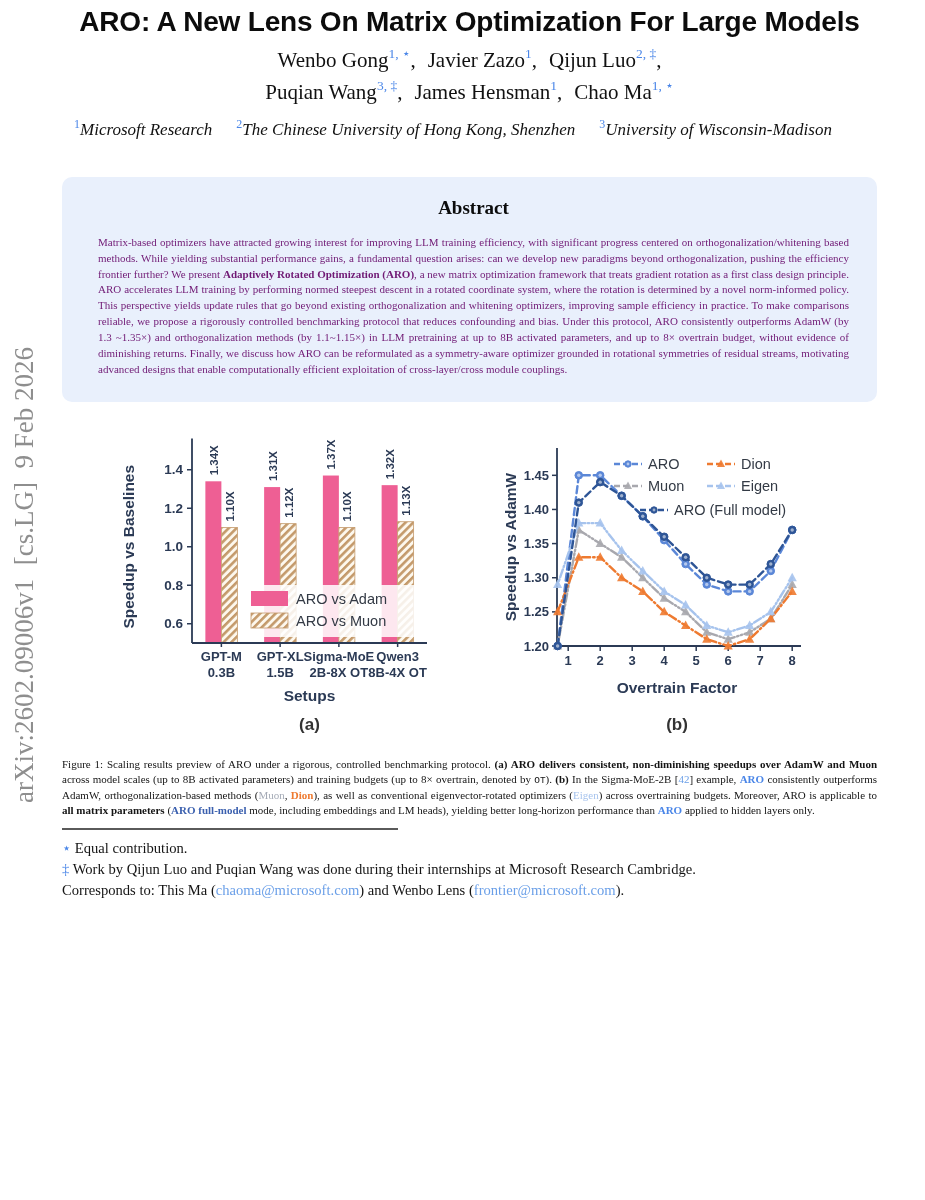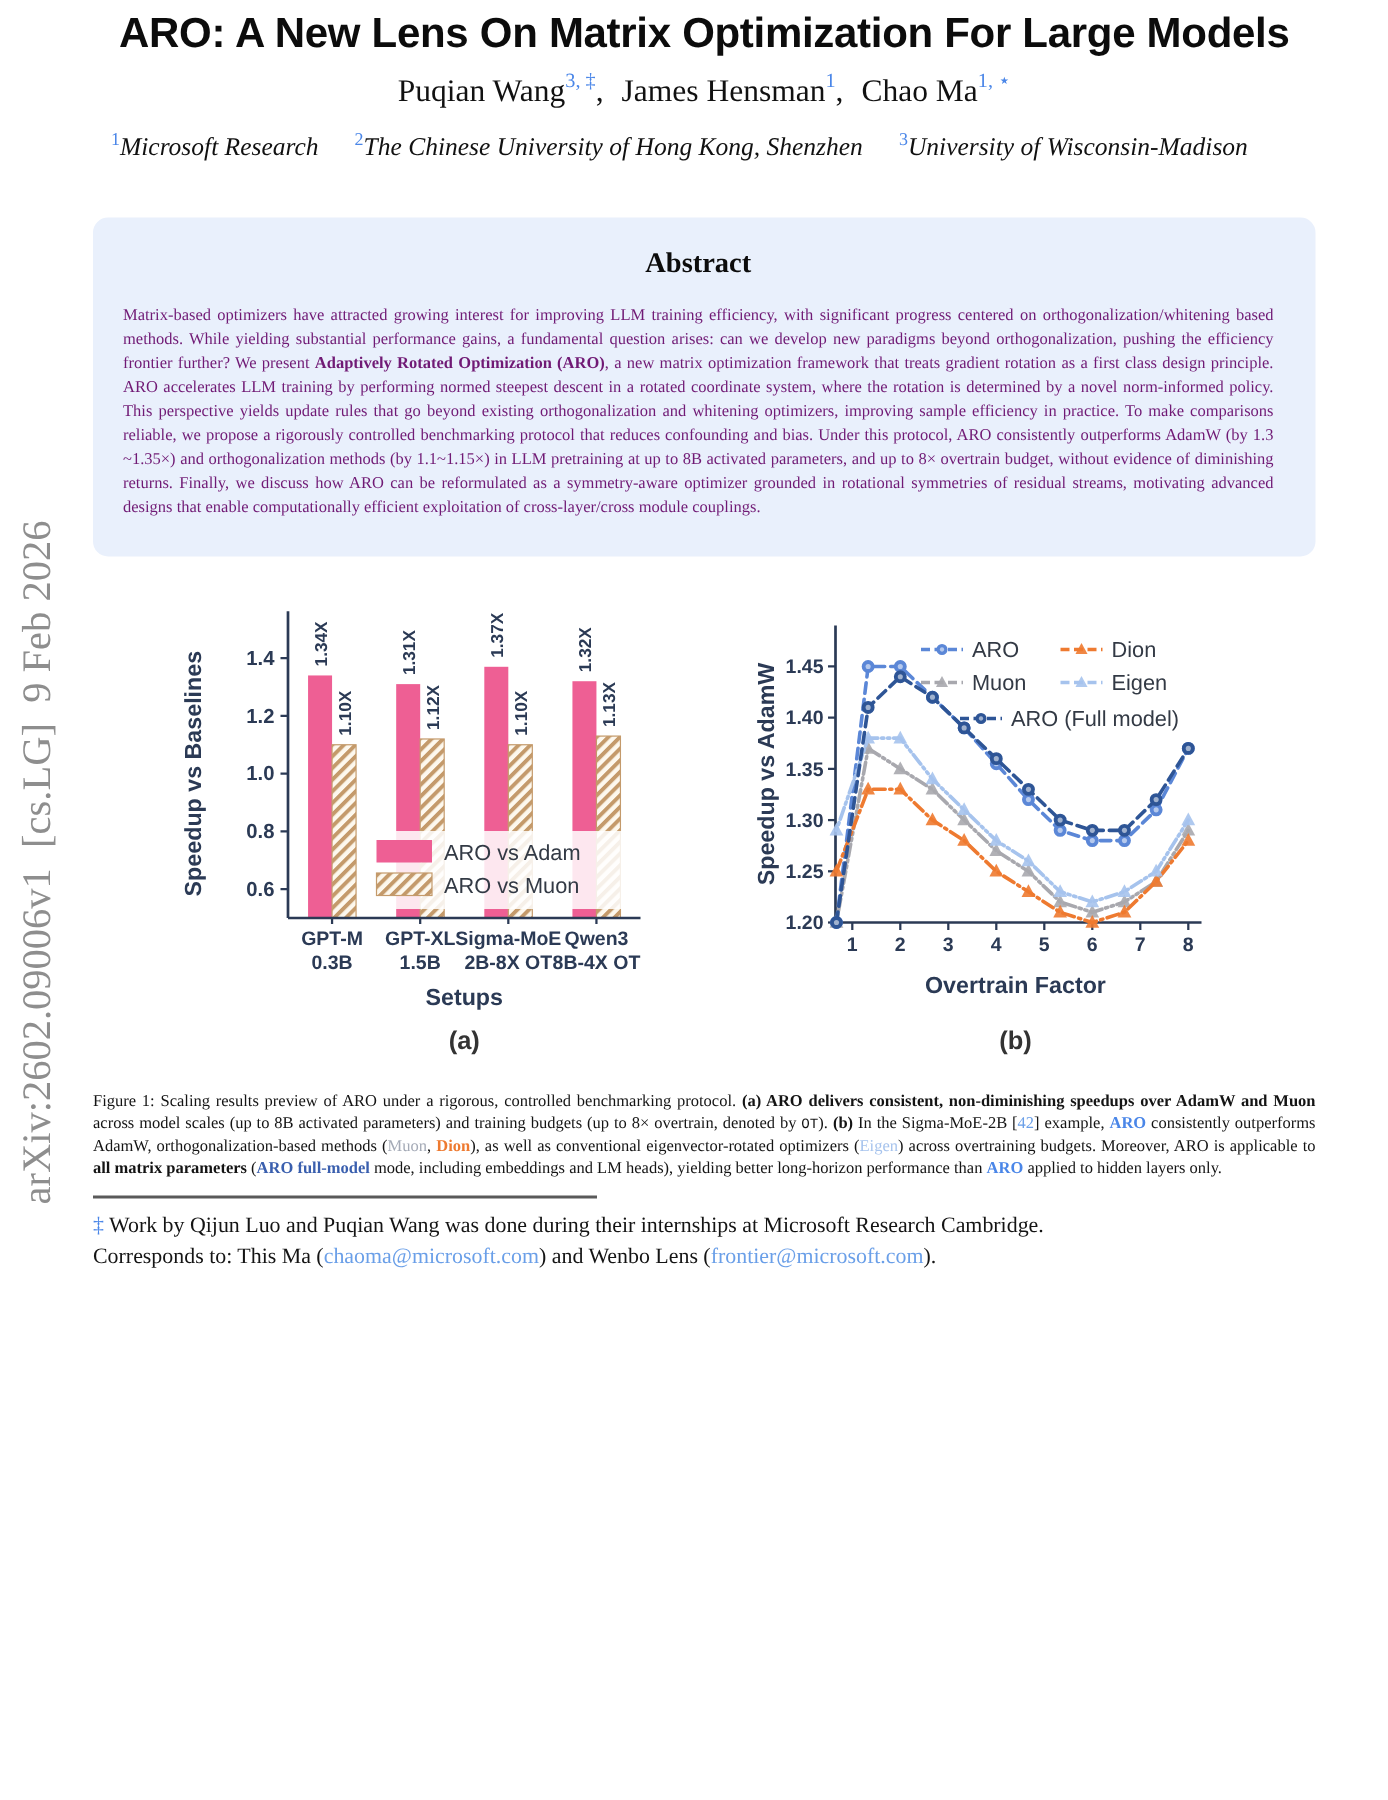--- a/index.html
+++ b/index.html
@@ -21,21 +21,21 @@
     font-weight:800;font-size:28px;letter-spacing:-0.2px;color:#0c0c0c;
   }
   .authors{margin-top:7px;text-align:center;font-size:21px;line-height:1.5;color:#111;}
   .author{margin:0 6px;}
   .author sup{color:#4a86e8;font-size:13.5px;position:relative;top:-1px;}
   .affiliations{margin-top:9px;text-align:left;font-size:17px;color:#111;}
   .affil{font-style:italic;margin:0 12px;}
   .affil sup{color:#4a86e8;font-style:normal;font-size:12px;}
   .abstract-box{
     margin-top:37px;background:#e9f0fc;border-radius:10px;
-    padding:20px 28px 24px 20px;
+    padding:20px 28px 24px 36px;
   }
   .abstract-heading{text-align:center;font-weight:bold;font-size:19px;margin-bottom:16px;color:#0c0c0c;}
   .abstract-text{font-size:11px;line-height:1.45;text-align:justify;color:#701a75;}
   .figure-row{margin-top:26px;display:flex;gap:55px;padding-left:55px;align-items:flex-start;}
   .figure-caption{margin-top:13px;font-size:11px;line-height:1.37;text-align:justify;color:#141414;}
   .footnote-area{margin-top:10px;}
   .footnote-rule{width:336px;border-top:2px solid #5a5a5a;margin-bottom:8px;}
   .footnote{font-size:14.6px;line-height:1.42;color:#141414;}
   .footnote .fsym{color:#4a86e8;}
   
@@ -52,20 +52,21 @@
 </style>
 </head>
 <body>
 
 <div class="arxiv-banner">arXiv:2602.09006v1  [cs.LG]  9 Feb 2026</div>
 
 <div class="content">
   <div class="paper-title">ARO: A New Lens On Matrix Optimization For Large Models</div>
 
   <div class="authors" id="authors">
+      <div><span class="author">Wenbo Gong<sup>1, ⋆</sup>,</span><span class="author">Javier Zazo<sup>1</sup>,</span><span class="author">Qijun Luo<sup>2, ‡</sup>,</span></div>
       <div><span class="author">Puqian Wang<sup>3, ‡</sup>,</span><span class="author">James Hensman<sup>1</sup>,</span><span class="author">Chao Ma<sup>1, ⋆</sup></span></div>
     </div>
 
   <div class="affiliations" id="affils"><span class="affil"><sup>1</sup>Microsoft Research</span><span class="affil"><sup>2</sup>The Chinese University of Hong Kong, Shenzhen</span><span class="affil"><sup>3</sup>University of Wisconsin-Madison</span></div>
 
   <div class="abstract-box">
     <div class="abstract-heading">Abstract</div>
     <div class="abstract-text"><span class="seg-n">Matrix-based optimizers have attracted growing interest for improving LLM training efficiency, with significant progress centered on orthogonalization/whitening based methods. While yielding substantial performance gains, a fundamental question arises: can we develop new paradigms beyond orthogonalization, pushing the efficiency frontier further? We present </span><span class="seg-b">Adaptively Rotated Optimization (ARO)</span><span class="seg-n">, a new matrix optimization framework that treats gradient rotation as a first class design principle. ARO accelerates LLM training by performing normed steepest descent in a rotated coordinate system, where the rotation is determined by a novel norm-informed policy. This perspective yields update rules that go beyond existing orthogonalization and whitening optimizers, improving sample efficiency in practice. To make comparisons reliable, we propose a rigorously controlled benchmarking protocol that reduces confounding and bias. Under this protocol, ARO consistently outperforms AdamW (by 1.3 ~1.35×) and orthogonalization methods (by 1.1~1.15×) in LLM pretraining at up to 8B activated parameters, and up to 8× overtrain budget, without evidence of diminishing returns. Finally, we discuss how ARO can be reformulated as a symmetry-aware optimizer grounded in rotational symmetries of residual streams, motivating advanced designs that enable computationally efficient exploitation of cross-layer/cross module couplings.</span></div>
   </div>
 
@@ -271,18 +272,19 @@
           <text x="175" y="302" font-size="17" font-weight="bold" fill="#333333" text-anchor="middle">(b)</text>
         </svg>
     </div>
   </div>
 
   <div class="figure-caption"><span class="seg-n">Figure 1: Scaling results preview of ARO under a rigorous, controlled benchmarking protocol. </span><span class="seg-b">(a) ARO delivers consistent, non-diminishing speedups over AdamW and Muon</span><span class="seg-n"> across model scales (up to 8B activated parameters) and training budgets (up to 8× overtrain, denoted by </span><span class="seg-tt">OT</span><span class="seg-n">). </span><span class="seg-b">(b)</span><span class="seg-n"> In the Sigma-MoE-2B [</span><span class="seg-link">42</span><span class="seg-n">] example, </span><span class="seg-blue">ARO</span><span class="seg-n"> consistently outperforms AdamW, orthogonalization-based methods (</span><span class="seg-muon">Muon</span><span class="seg-n">, </span><span class="seg-dion">Dion</span><span class="seg-n">), as well as conventional eigenvector-rotated optimizers (</span><span class="seg-eigen">Eigen</span><span class="seg-n">) across overtraining budgets. Moreover, ARO is applicable to </span><span class="seg-b">all matrix parameters</span><span class="seg-n"> (</span><span class="seg-fm">ARO full-model</span><span class="seg-n"> mode, including embeddings and LM heads), yielding better long-horizon performance than </span><span class="seg-blue">ARO</span><span class="seg-n"> applied to hidden layers only.</span></div>
 
   <div class="footnote-area">
     <div class="footnote-rule"></div>
     <div id="footnotes">
+        <div class="footnote"><span class="fsym">⋆</span> Equal contribution.</div>
         <div class="footnote"><span class="fsym">‡</span> Work by Qijun Luo and Puqian Wang was done during their internships at Microsoft Research Cambridge.</div>
       </div>
     <div class="footnote"><span class="seg-n">Corresponds to: This Ma (</span><span class="seg-link">chaoma@microsoft.com</span><span class="seg-n">) and Wenbo Lens (</span><span class="seg-link">frontier@microsoft.com</span><span class="seg-n">).</span></div>
   </div>
 
 </div>
 
 </body></html>

